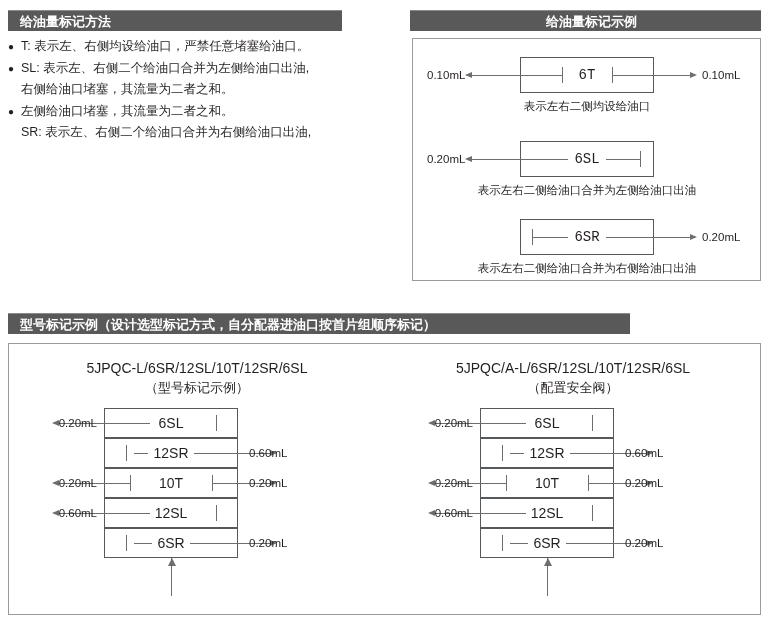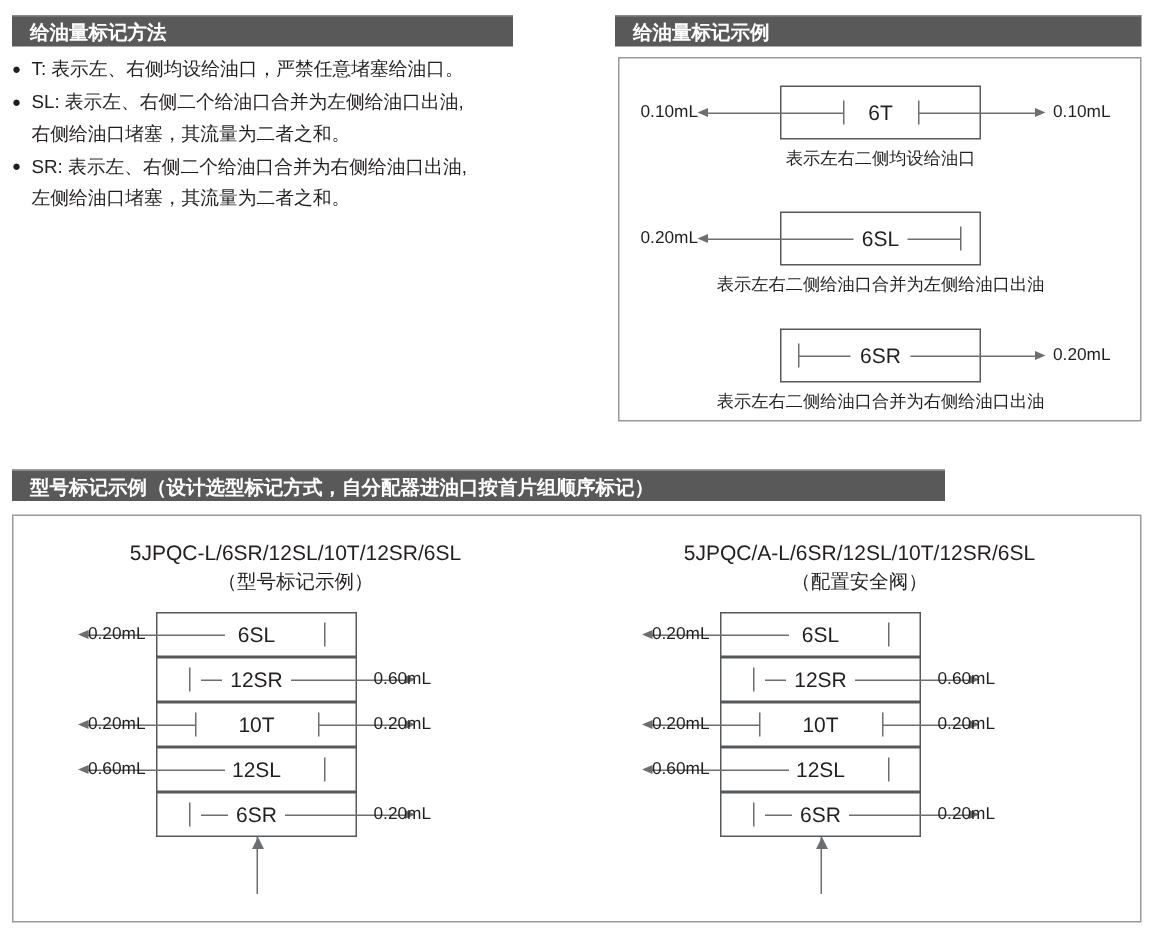--- a/index.html
+++ b/index.html
@@ -24,21 +24,21 @@
     font-size: 13px;
     font-weight: bold;
     line-height: 21px;
     height: 21px;
     padding-left: 12px;
     box-sizing: border-box;
     white-space: nowrap;
     border-top: 1px solid #8b8b8b;
   }
   #bar-left   { left: 8px;   top: 10px;  width: 334px; }
-  #bar-right  { left: 410px; top: 10px;  width: 351px; }
+  #bar-right  { left: 410px; top: 10px;  width: 351px; text-align: center; }
   #bar-bottom { left: 8px;   top: 313px; width: 622px; }
 
   
   #methods-list {
     position: absolute;
     left: 8px;
     top: 36px;
     width: 360px;
   }
   .bullet-row {
@@ -106,20 +106,21 @@
     position: absolute;
     left: 93px;
     top: 2px;
     width: 134px;
     height: 36px;
     line-height: 36px;
     text-align: center;
     font-size: 14px;
     color: #231f20;
     z-index: 3;
+    font-family: Liberation Mono, monospace;
   }
 
   
   .hline {
     position: absolute;
     height: 0;
     border-top: 1px solid #6b6f72;
     z-index: 2;
   }
   
@@ -246,22 +247,22 @@
     <div class="bullet-row">
       <span class="bullet-dot">●</span>
       <div class="bullet-body">
         <div>SL:  表示左、右侧二个给油口合并为左侧给油口出油,</div>
         <div>右侧给油口堵塞，其流量为二者之和。</div>
       </div>
     </div>
     <div class="bullet-row">
       <span class="bullet-dot">●</span>
       <div class="bullet-body">
+        <div>左侧给油口堵塞，其流量为二者之和。</div>
         <div>SR:  表示左、右侧二个给油口合并为右侧给油口出油,</div>
-        <div>左侧给油口堵塞，其流量为二者之和。</div>
       </div>
     </div>
   </div>
 
 <div class="panel" id="panel-right">
     <div class="example" id="example-1" style="top: 16px;">
       <div class="ex-diagram">
         <div class="ex-box"></div>
         <div class="hline" style="left: 40px; width: 95px; top: 20px;"></div>
         <div class="arrow-l" style="left: 38px; top: 16.5px;"></div>

